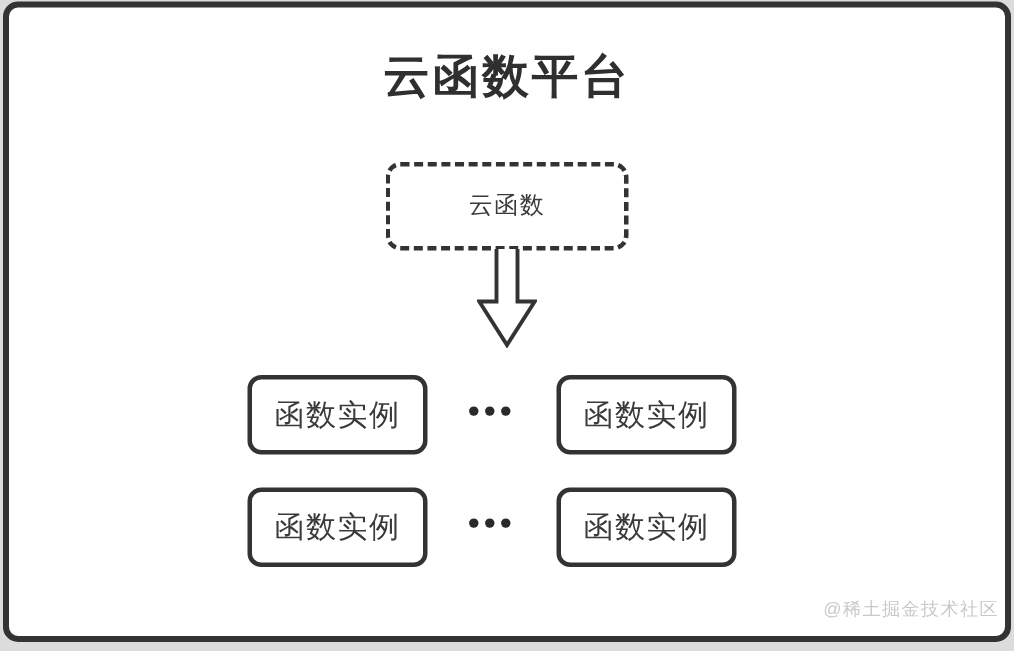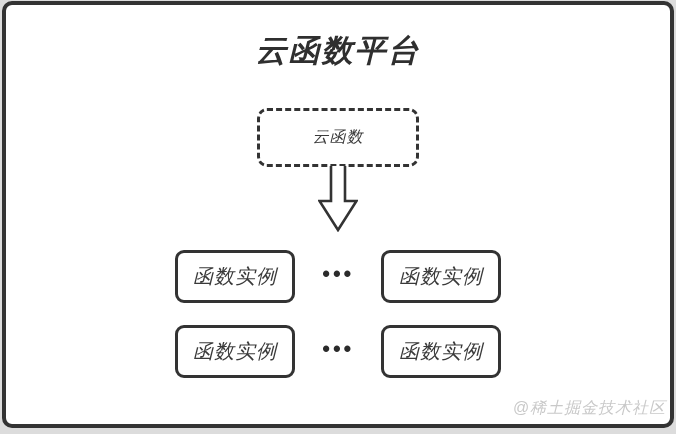--- a/index.html
+++ b/index.html
@@ -6,21 +6,20 @@
   body {
     width: 676px; height: 434px;
     background: #e9e9e9;
     font-family: "Liberation Sans", "DejaVu Sans", sans-serif;
   }
   .canvas {
     position: relative;
     width: 676px; height: 434px;
     overflow: hidden;
     background: #dcdcdc;
-    font-style: italic;
   }
   .frame {
     position: absolute;
     left: 2px; top: 1px; right: 2px; bottom: 6px;
     border: 4px solid #333333;
     border-radius: 10px;
     background: #ffffff;
   }
   .title {
     position: absolute;
@@ -44,21 +43,21 @@
     color: #3a3a3a;
     letter-spacing: 1px;
   }
   .arrow {
     position: absolute;
     left: 318px; top: 166px;
     width: 40px; height: 66px;
   }
   .row {
     position: absolute;
-    left: 175px;
+    left: 165px;
     width: 326px; height: 53px;
     display: flex; align-items: center; justify-content: space-between; text-align: center;
   }
   .row1 { top: 250px; }
   .row2 { top: 325px; }
   .inst {
     width: 120px; height: 53px;
     box-sizing: border-box;
     border: 3px solid #333333;
     border-radius: 9px;
@@ -72,21 +71,21 @@
     font-size: 22px;
     font-weight: bold;
     color: #2b2b2b;
     letter-spacing: 3px;
     line-height: 1;
     padding-bottom: 5px;
   }
   .watermark {
     position: absolute;
     top: 398px; right: 10px;
-    font-size: 16px;
+    font-size: 12px;
     color: #c9c9c9;
     letter-spacing: 1px;
   }
 </style>
 </head>
 <body>
 
 <div class="canvas">
   <div class="frame"></div>
 

